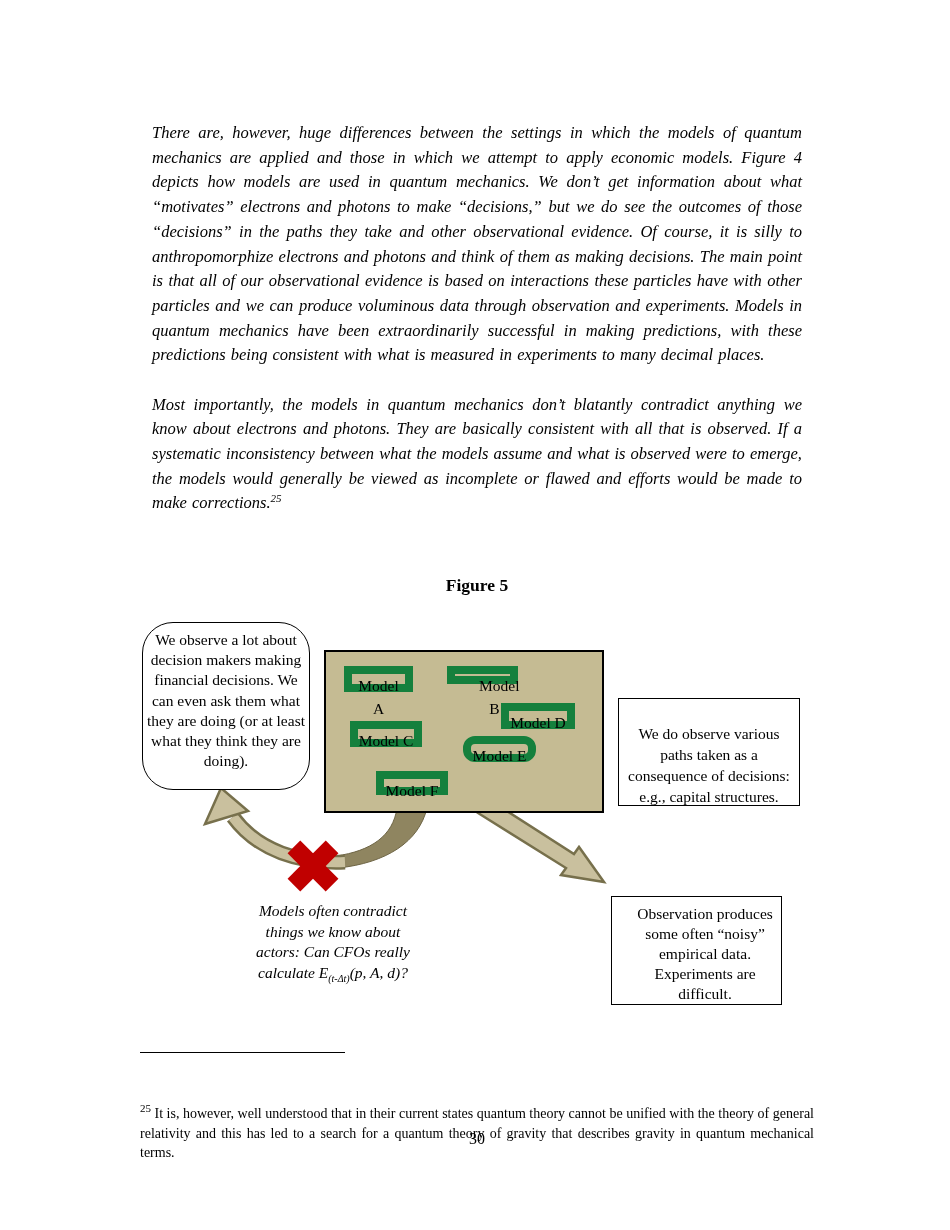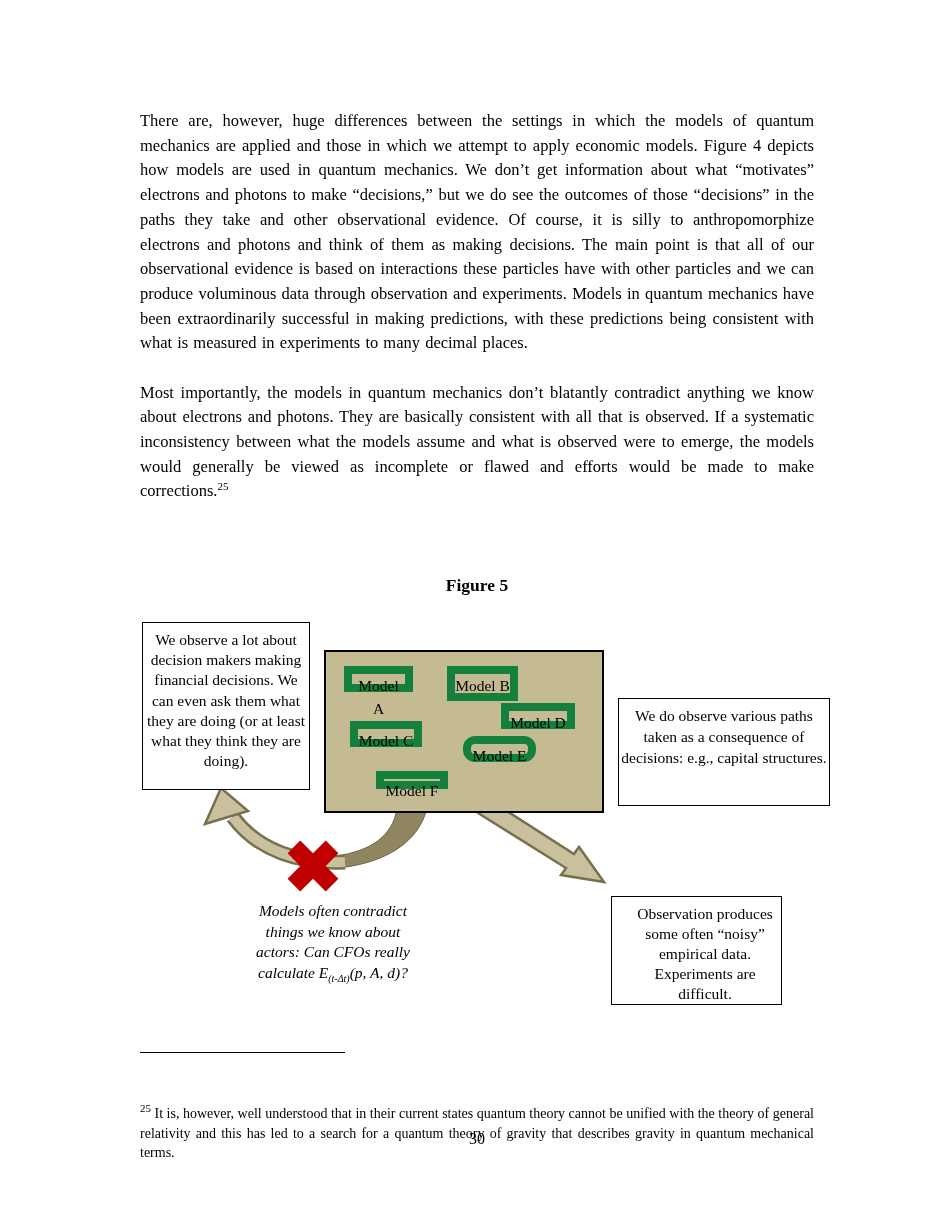--- a/index.html
+++ b/index.html
@@ -3,43 +3,43 @@
 <meta charset="utf-8">
 <style>
   html,body{margin:0;padding:0;background:#888;}
   #page{
     position:relative;width:950px;height:1230px;background:#ffffff;
     font-family:"Liberation Serif","DejaVu Serif",serif;color:#000;
     margin:0 auto;overflow:hidden;
   }
   
   .bodytext{position:absolute;left:140px;top:109px;width:674px;}
-  .bodytext p{margin:0;font-size:16.5px;line-height:24.7px;text-align:justify;word-spacing:1px;}
+  .bodytext p{margin:12px;font-size:16.5px;line-height:24.7px;text-align:justify;word-spacing:1px;font-style:italic;}
   .bodytext p.second{margin-top:24.5px;}
   sup.fnref{font-size:11px;line-height:0;vertical-align:super;}
   
   .figtitle{position:absolute;left:140px;top:575px;width:674px;text-align:center;
     font-weight:bold;font-size:17.5px;}
   
   #diagram-svg{position:absolute;left:0;top:0;width:950px;height:1230px;pointer-events:none;}
   .dbox{position:absolute;background:#fff;border:1.5px solid #000;text-align:center;
     font-size:15.5px;line-height:20px;box-sizing:border-box;padding:3px 2px;}
-  .leftbox{left:142px;top:622px;width:168px;height:168px;padding-top:7px;line-height:20.2px;}
-  .rightbox{left:618px;top:698px;width:212px;height:108px;padding-top:6px;line-height:21px;}
+  .leftbox{left:142px;top:622px;width:168px;height:168px;padding-top:7px;line-height:20.2px;border-radius:31px;}
+  .rightbox{left:618px;top:698px;width:182px;height:108px;padding-top:24px;line-height:21px;}
   .brbox{left:611px;top:896px;width:171px;height:109px;padding-top:7px;line-height:20px;padding-left:19px;}
   .tanbox{position:absolute;left:324px;top:650px;width:280px;height:163px;
     background:#C5BB93;border:2.5px solid #000;box-sizing:border-box;}
   .model{position:absolute;border:8px solid #15803d;box-sizing:border-box;text-align:center;
     font-size:15.5px;line-height:23px;}
   .mA{left:18px;top:14px;width:69px;height:26px;}
-  .mB{left:121px;top:14px;width:71px;height:35px;}
+  .mB{left:121px;top:14px;width:71px;height:18px;padding-left:24px;}
   .mD{left:175px;top:51px;width:74px;height:26px;}
   .mC{left:24px;top:69px;width:72px;height:26px;}
   .mE{left:137px;top:84px;width:73px;height:26px;border-radius:12px;}
-  .mF{left:50px;top:119px;width:72px;height:18px;}
+  .mF{left:50px;top:119px;width:72px;height:24px;}
   .caption{position:absolute;font-style:italic;font-size:15.5px;line-height:20.5px;text-align:center;}
   .capleft{left:233px;top:901px;width:200px;}
   .capmid{left:423px;top:888px;width:150px;}
   .fsub{font-size:10px;font-style:italic;vertical-align:-4px;letter-spacing:0;}
   
   .fnsep{position:absolute;left:140px;top:1052px;width:205px;border-top:1.6px solid #000;}
   .footnote{position:absolute;left:140px;top:1090px;width:674px;font-size:14px;
     line-height:19.5px;text-align:justify;}
   .pagenum{position:absolute;left:140px;top:1130px;width:674px;text-align:center;font-size:16px;}
 </style>

